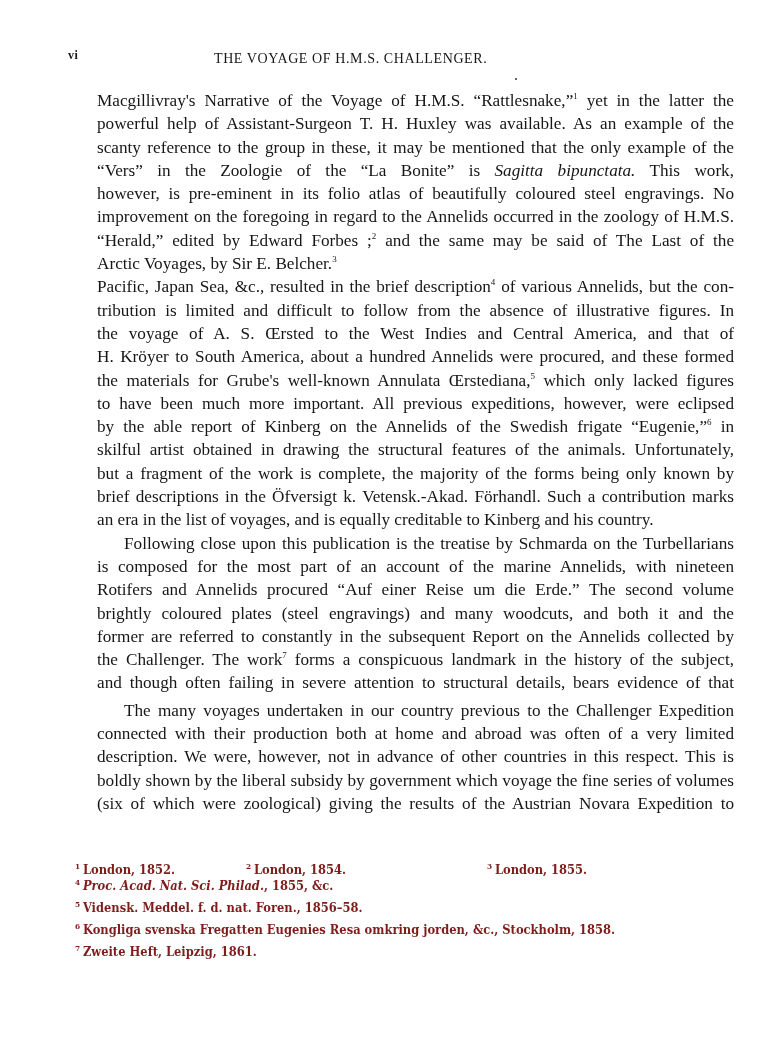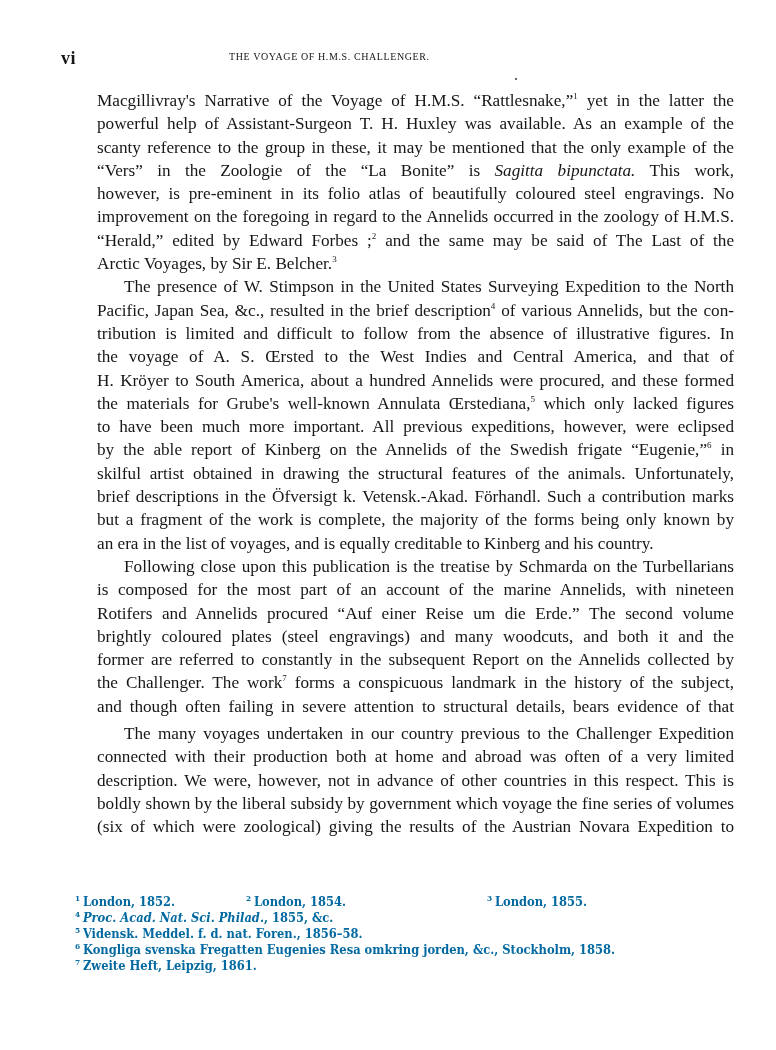--- a/index.html
+++ b/index.html
@@ -22,31 +22,31 @@
   }
   .running-head {
     position: absolute;
     top: 48px;
     left: 53px;
     width: 680px;
     height: 24px;
   }
   .page-number {
     position: absolute;
-    left: 8px;
+    left: 15px;
     top: 0;
     font-weight: bold;
-    font-size: 18px;
+    font-size: 12px;
     letter-spacing: 0.5px;
   }
   .running-title {
     position: absolute;
-    left: 176px;
+    left: 161px;
     top: 3px;
-    font-size: 10px;
+    font-size: 14px;
     letter-spacing: 0.6px;
   }
   .stray-dot {
     position: absolute;
     left: 515px;
     top: 78px;
     width: 2px;
     height: 2px;
     background: #333;
     border-radius: 50%;
@@ -78,27 +78,27 @@
   .para-gap { height: 4px; }
   sup {
     font-size: 9px;
     vertical-align: 7px;
     line-height: 0;
   }
   em { font-style: italic; }
   .footnotes {
     position: absolute;
     left: 75px;
-    top: 892px;
+    top: 857px;
     width: 600px;
     font-size: 12.5px;
-    line-height: 13px;
+    line-height: 18px;
     font-family: "DejaVu Serif", "Liberation Serif", serif;
     font-weight: bold;
-    color: #0369a1;
+    color: #7f1d1d;
   }
   .footnote {
     display: block;
     white-space: nowrap;
     transform: scaleX(0.92);
     transform-origin: left center;
   }
   .fn-row {
     position: relative;
     height: 15.6px;
@@ -132,31 +132,30 @@
         <span class="line">Macgillivray's Narrative of the Voyage of H.M.S. “Rattlesnake,”<sup>1</sup> yet in the latter the</span>
         <span class="line">powerful help of Assistant-Surgeon T. H. Huxley was available.  As an example of the</span>
         <span class="line">scanty reference to the group in these, it may be mentioned that the only example of the</span>
         <span class="line">“Vers” in the Zoologie of the “La Bonite” is <em>Sagitta bipunctata.</em>  This work,</span>
         <span class="line">however, is pre-eminent in its folio atlas of beautifully coloured steel engravings.  No</span>
         <span class="line">improvement on the foregoing in regard to the Annelids occurred in the zoology of H.M.S.</span>
         <span class="line">“Herald,” edited by Edward Forbes ;<sup>2</sup> and the same may be said of The Last of the</span>
         <span class="line last">Arctic Voyages, by Sir E. Belcher.<sup>3</sup></span>
       </div>
       <div>
-        <span class="line indent">The presence of W. Stimpson in the United States Surveying Expedition to the North</span>
         <span class="line">Pacific, Japan Sea, &amp;c., resulted in the brief description<sup>4</sup> of various Annelids, but the con-</span>
         <span class="line">tribution is limited and difficult to follow from the absence of illustrative figures.  In</span>
         <span class="line">the voyage of A. S. Œrsted to the West Indies and Central America, and that of</span>
         <span class="line">H. Kröyer to South America, about a hundred Annelids were procured, and these formed</span>
         <span class="line">the materials for Grube's well-known Annulata Œrstediana,<sup>5</sup> which only lacked figures</span>
         <span class="line">to have been much more important.  All previous expeditions, however, were eclipsed</span>
         <span class="line">by the able report of Kinberg on the Annelids of the Swedish frigate “Eugenie,”<sup>6</sup> in</span>
         <span class="line">skilful artist obtained in drawing the structural features of the animals.  Unfortunately,</span>
+        <span class="line">but a fragment of the work is complete, the majority of the forms being only known by</span>
         <span class="line">brief descriptions in the Öfversigt k. Vetensk.-Akad. Förhandl.  Such a contribution marks</span>
-        <span class="line">but a fragment of the work is complete, the majority of the forms being only known by</span>
         <span class="line last">an era in the list of voyages, and is equally creditable to Kinberg and his country.</span>
       </div>
       <div>
         <span class="line indent">Following close upon this publication is the treatise by Schmarda on the Turbellarians</span>
         <span class="line">is composed for the most part of an account of the marine Annelids, with nineteen</span>
         <span class="line">Rotifers and Annelids procured “Auf einer Reise um die Erde.”  The second volume</span>
         <span class="line">brightly coloured plates (steel engravings) and many woodcuts, and both it and the</span>
         <span class="line">former are referred to constantly in the subsequent Report on the Annelids collected by</span>
         <span class="line">the Challenger.  The work<sup>7</sup> forms a conspicuous landmark in the history of the subject,</span>
         <span class="line">and though often failing in severe attention to structural details, bears evidence of that</span>

